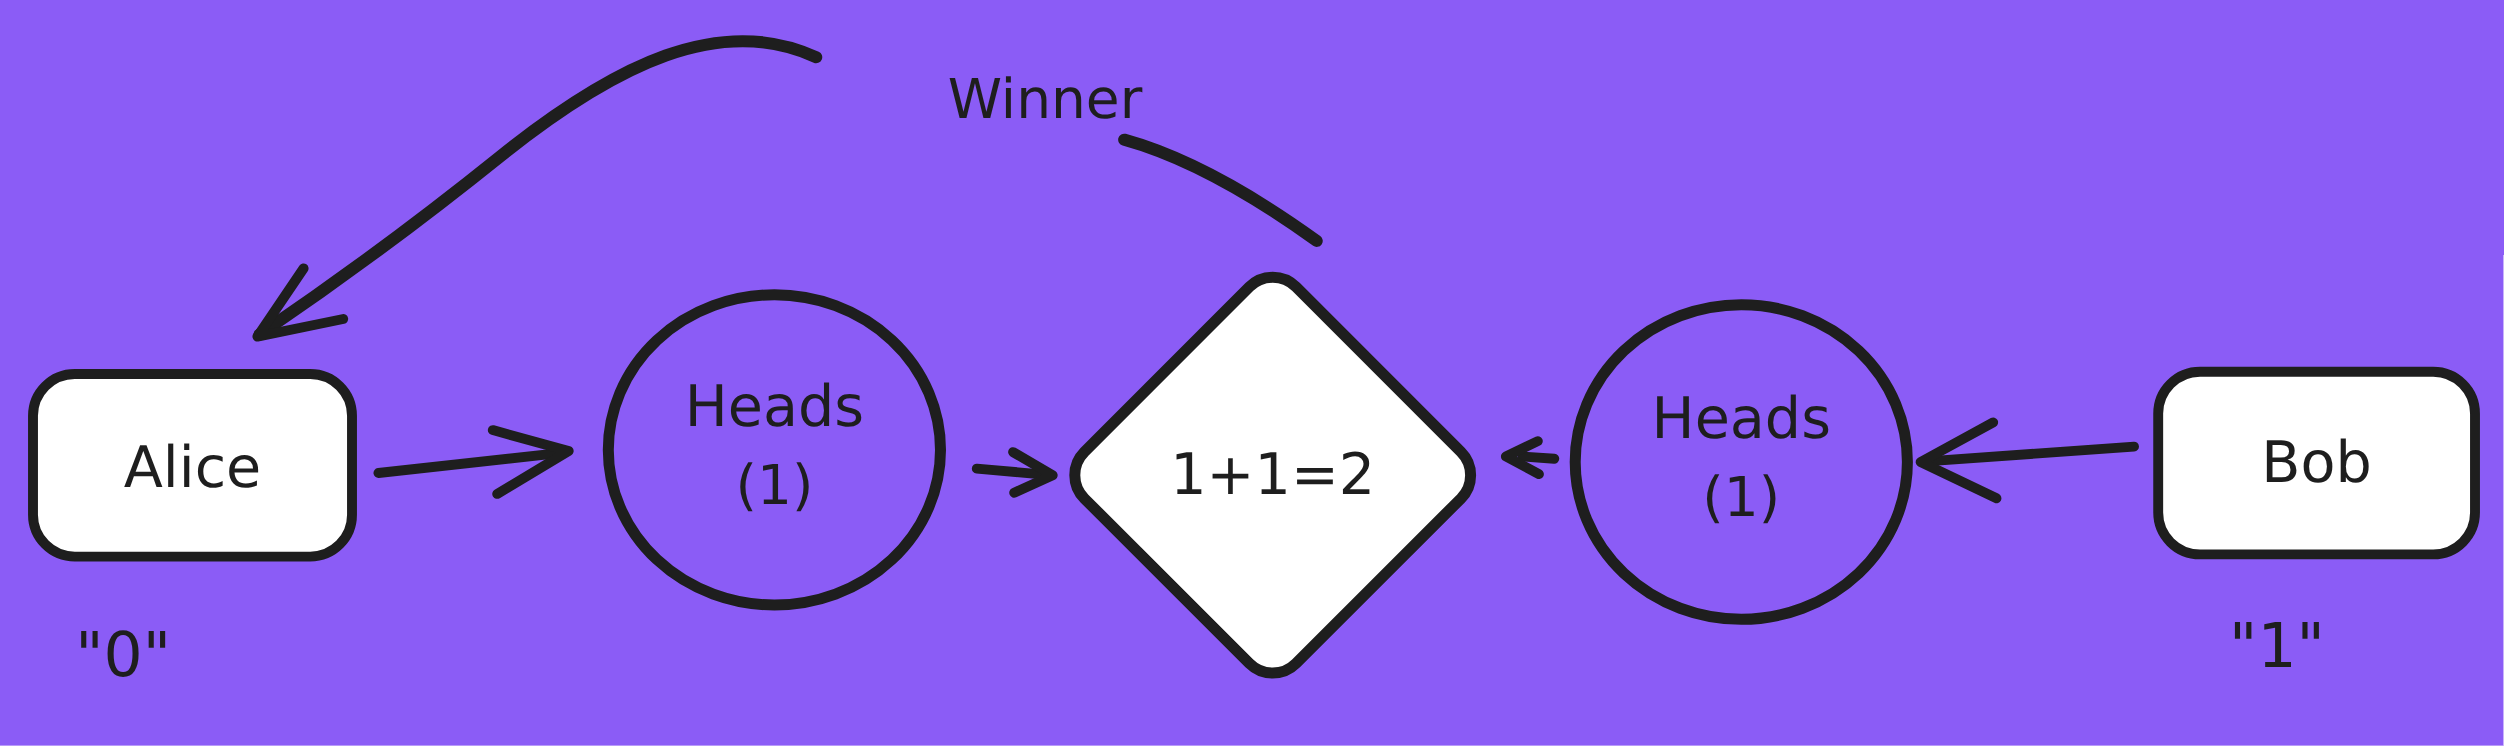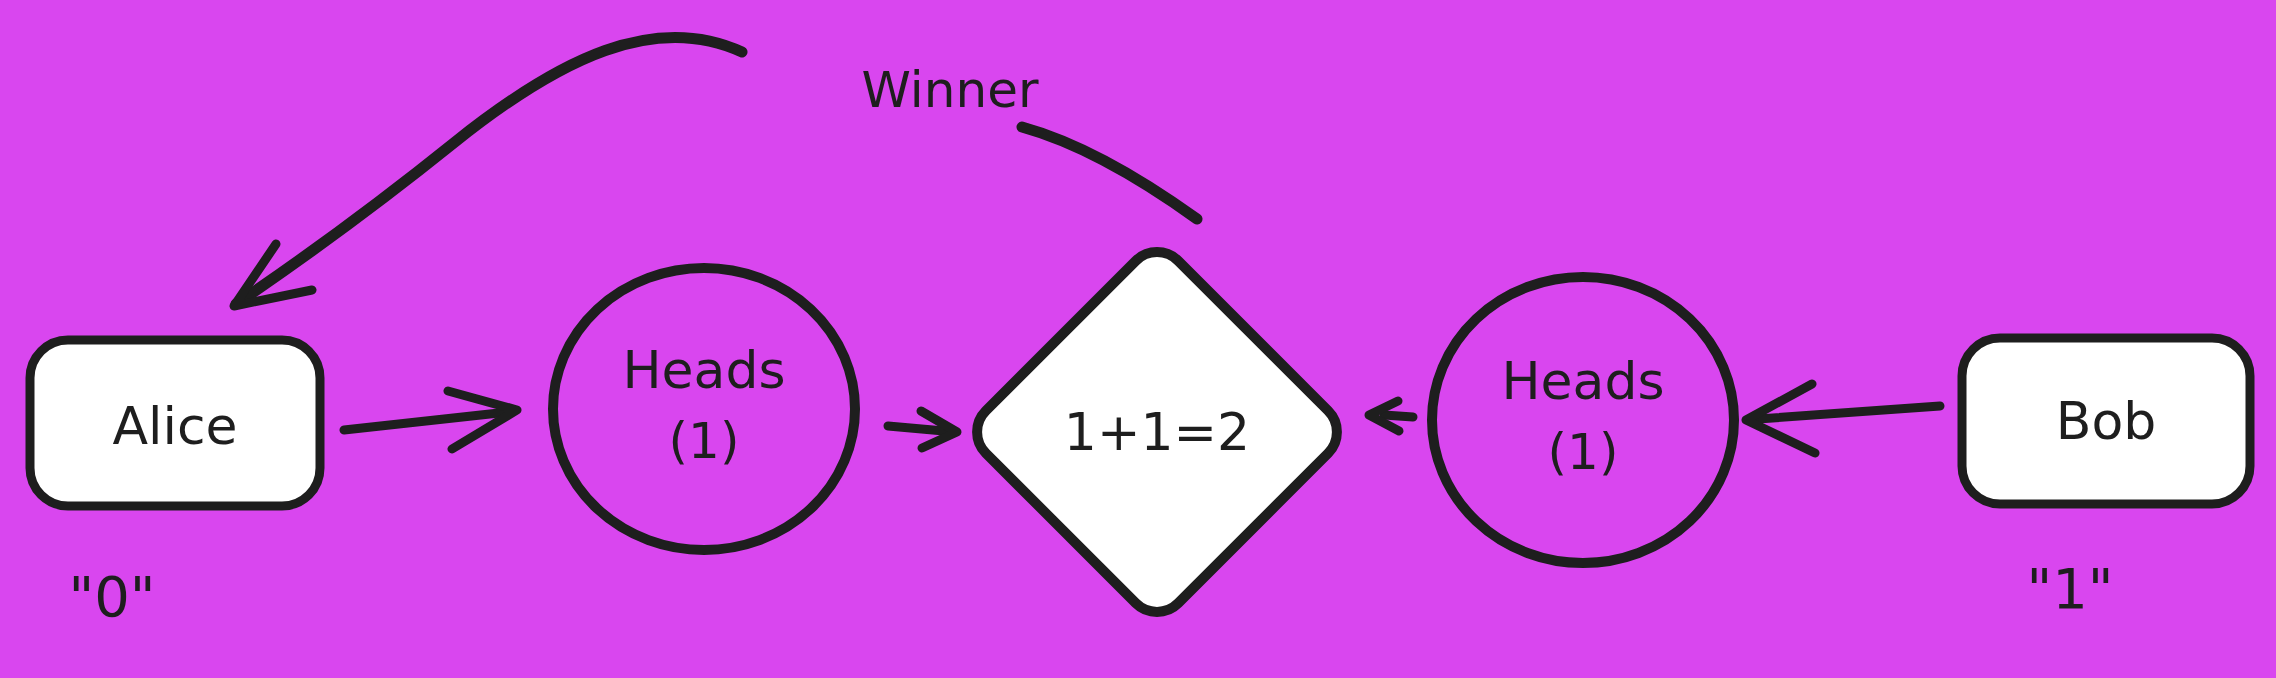--- a/index.html
+++ b/index.html
@@ -4,21 +4,21 @@
 <style>
   html, body {
     margin: 0;
     padding: 0;
     background: #ffffff;
   }
   .canvas {
     position: relative;
     width: 2276px;
     height: 678px;
-    background: #d946ef;
+    background: #8b5cf6;
     overflow: hidden;
   }
   svg {
     display: block;
     width: 2276px;
     height: 678px;
   }
   .stroke {
     fill: none;
     stroke: #1e1e1e;

